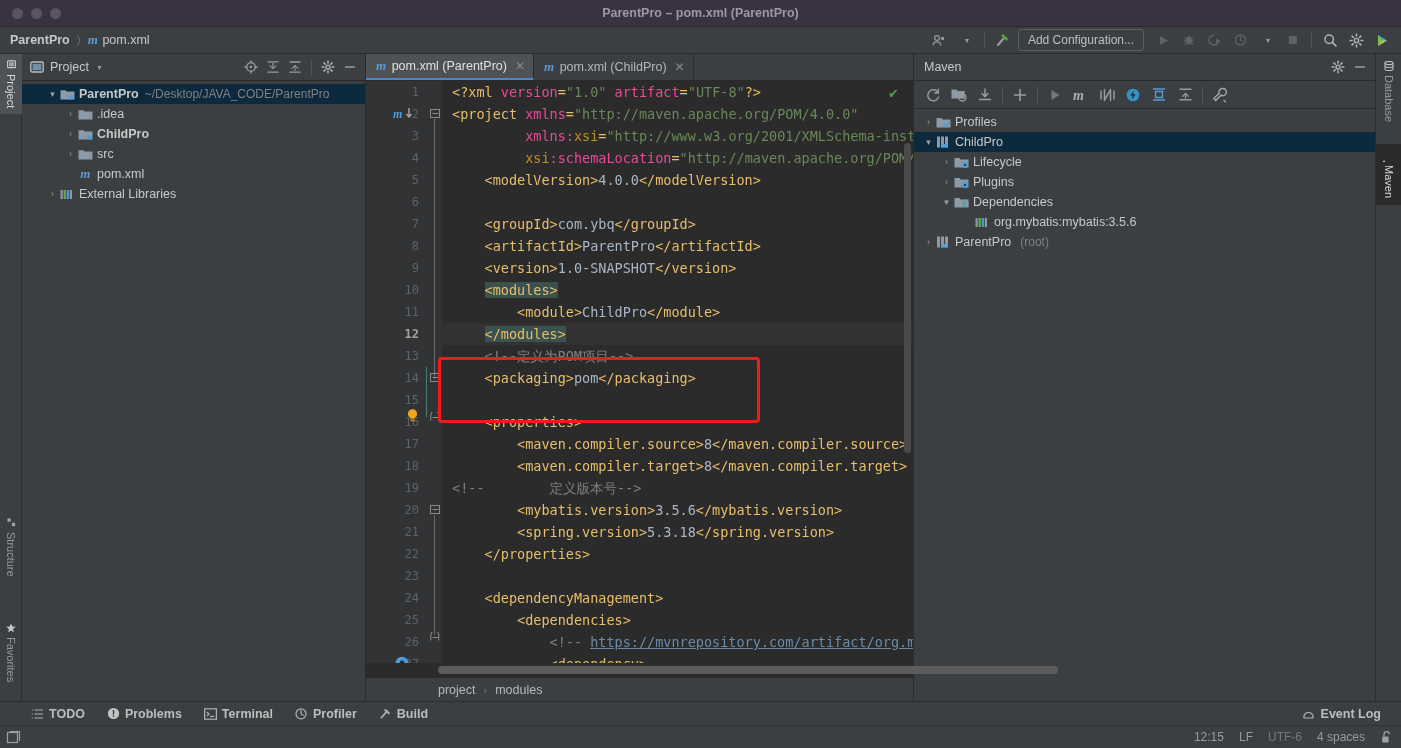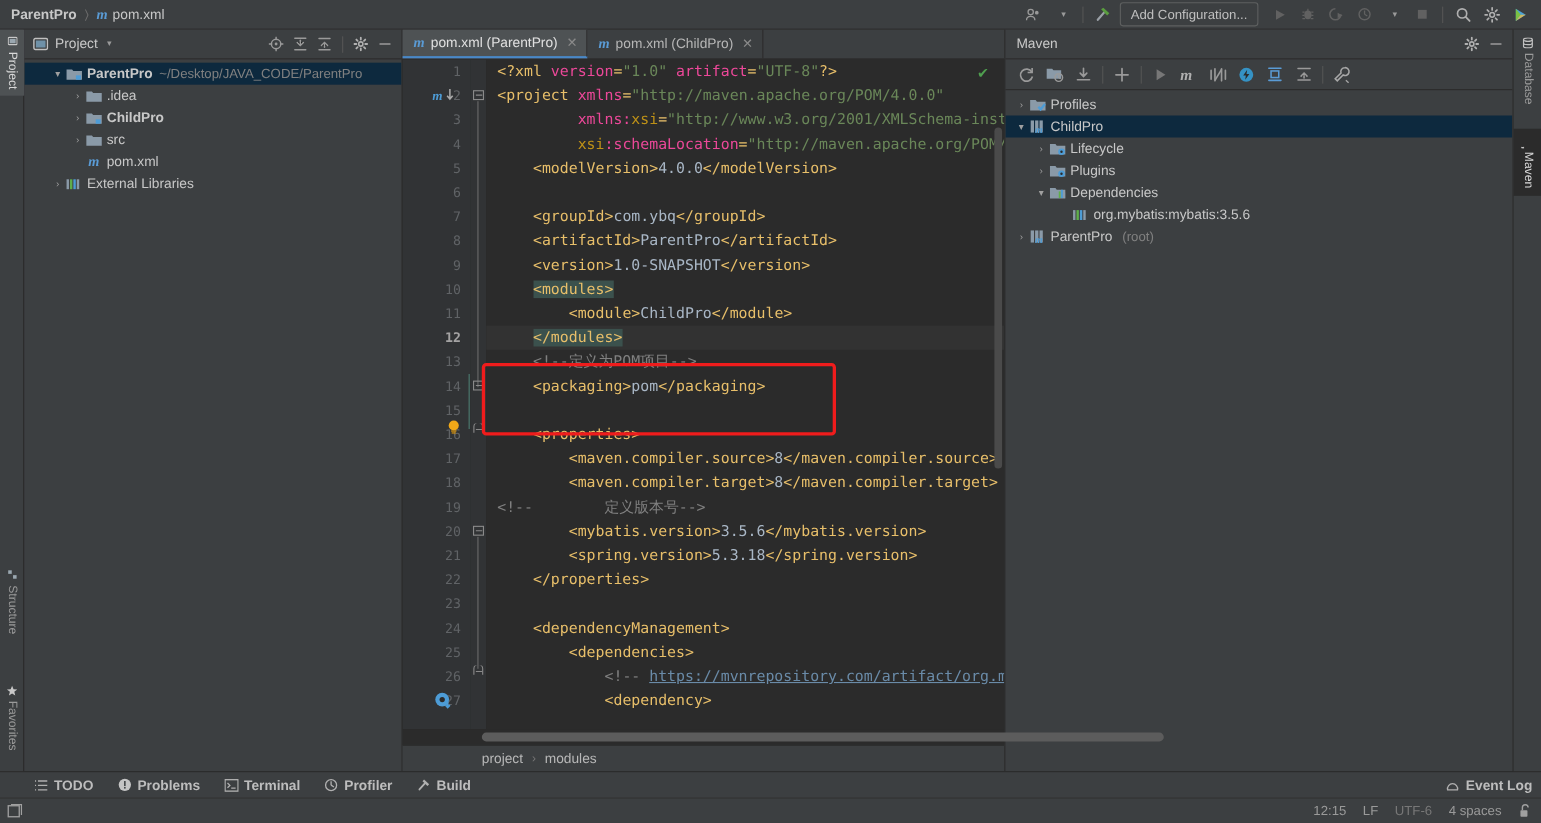--- a/index.html
+++ b/index.html
@@ -167,20 +167,28 @@
   .sb-dim { color:#777; }
 
   
   svg { display:block; }
 </style>
 </head>
 <body>
 
 <div class="app">
 
+  <div class="titlebar">
+    <div class="traffic">
+      <div class="tl"></div>
+      <div class="tl"></div>
+      <div class="tl"></div>
+    </div>
+    <div class="win-title">ParentPro – pom.xml (ParentPro)</div>
+  </div>
 
   <div class="navbar">
     <div class="crumb bold">
       <span>ParentPro</span>
     </div>
     <span class="crumb-sep">〉</span>
     <div class="crumb">
       <span class="m-icon">m</span>
       <span>pom.xml</span>
     </div>
@@ -811,21 +819,21 @@
     </div>
     <div class="tw-bar-item">
       <span>
         <svg width="13" height="13" viewBox="0 0 14 14">
             <path d="M2.5 11.5 L7.8 5.5" stroke="#b0b0b0" stroke-width="1.8" stroke-linecap="round"></path>
             <path d="M7 1.8 L12 6.5 L10.3 8.2 L5.5 3.4 Z" fill="#b0b0b0"></path>
           </svg>
       </span>
       <span>Build</span>
     </div>
-    <div style="margin-left:auto; display:flex; align-items:center; padding-right:8px;">
+    <div style="margin-left:auto; display:flex; align-items:center; padding-right:20px;">
       <span style="margin-right:6px;">
         <svg width="13" height="13" viewBox="0 0 13 13">
             <path d="M2 11 a4.6 4.6 0 1 1 9 0 Z" fill="none" stroke="#b0b0b0" stroke-width="1.2"></path>
           </svg>
       </span>
       <span style="font-size:12.5px;color:#bdbdbd;">Event Log</span>
     </div>
   </div>
 
   <div class="statusbar">

